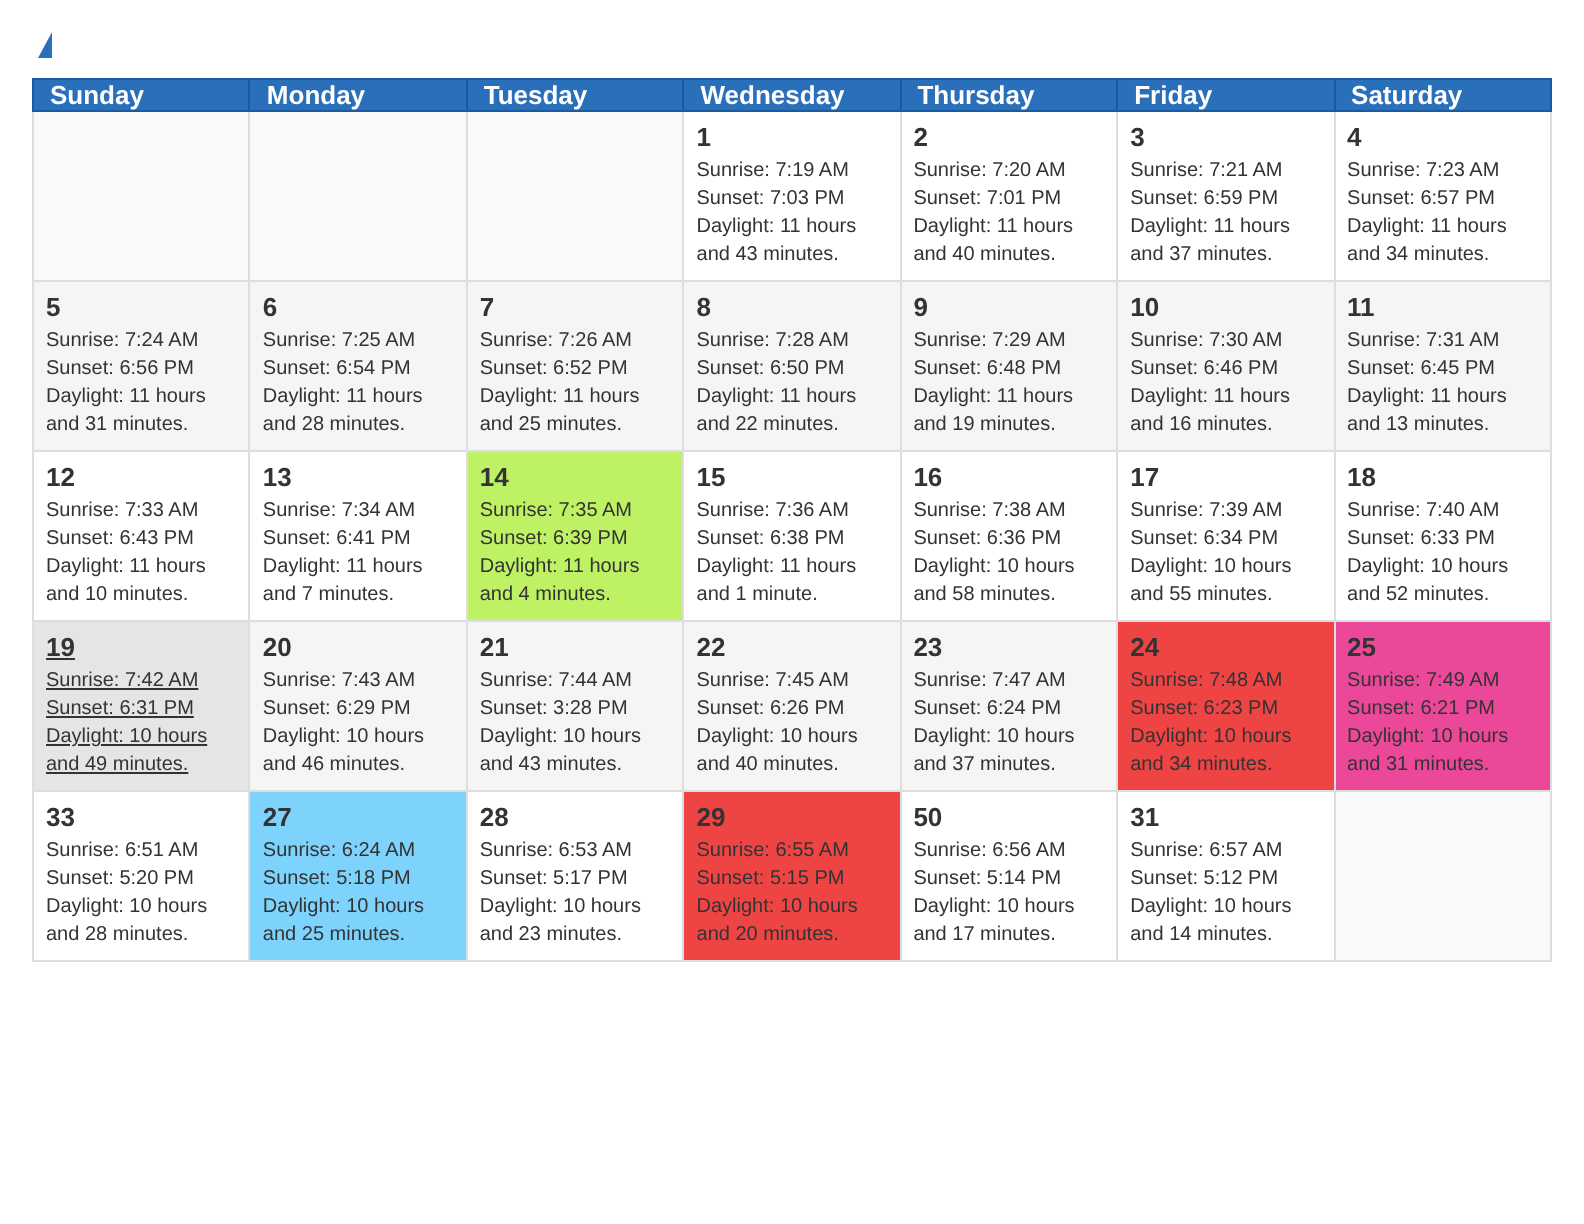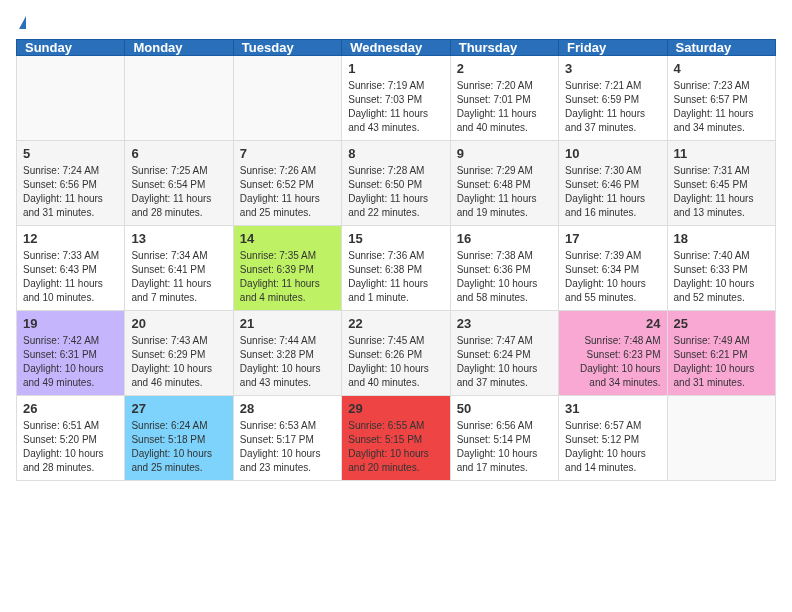--- a/index.html
+++ b/index.html
@@ -221,21 +221,21 @@
 Daylight: 10 hours and 55 minutes.</div>
         </td>
         <td style="background: rgb(255, 255, 255);">
           <span class="day-num">18</span>
           <div class="day-info">Sunrise: 7:40 AM
 Sunset: 6:33 PM
 Daylight: 10 hours and 52 minutes.</div>
         </td>
       </tr>
       <tr>
-        <td style="background: #c4b5fd;">
+        <td style="background: #e5e5e5; text-decoration: underline;">
           <span class="day-num">19</span>
           <div class="day-info">Sunrise: 7:42 AM
 Sunset: 6:31 PM
 Daylight: 10 hours and 49 minutes.</div>
         </td>
         <td style="background: rgb(245, 245, 245);">
           <span class="day-num">20</span>
           <div class="day-info">Sunrise: 7:43 AM
 Sunset: 6:29 PM
 Daylight: 10 hours and 46 minutes.</div>
@@ -251,36 +251,36 @@
           <div class="day-info">Sunrise: 7:45 AM
 Sunset: 6:26 PM
 Daylight: 10 hours and 40 minutes.</div>
         </td>
         <td style="background: rgb(245, 245, 245); margin-left: 18px;">
           <span class="day-num">23</span>
           <div class="day-info">Sunrise: 7:47 AM
 Sunset: 6:24 PM
 Daylight: 10 hours and 37 minutes.</div>
         </td>
-        <td style="background: #f9a8d4; text-align: right;">
+        <td style="background: #ef4444;">
           <span class="day-num">24</span>
           <div class="day-info">Sunrise: 7:48 AM
 Sunset: 6:23 PM
 Daylight: 10 hours and 34 minutes.</div>
         </td>
-        <td style="background: #f9a8d4;">
+        <td style="background: #ec4899;">
           <span class="day-num">25</span>
           <div class="day-info">Sunrise: 7:49 AM
 Sunset: 6:21 PM
 Daylight: 10 hours and 31 minutes.</div>
         </td>
       </tr>
       <tr>
         <td style="background: rgb(255, 255, 255);">
-          <span class="day-num">26</span>
+          <span class="day-num">33</span>
           <div class="day-info">Sunrise: 6:51 AM
 Sunset: 5:20 PM
 Daylight: 10 hours and 28 minutes.</div>
         </td>
         <td style="background: #7dd3fc;">
           <span class="day-num">27</span>
           <div class="day-info">Sunrise: 6:24 AM
 Sunset: 5:18 PM
 Daylight: 10 hours and 25 minutes.</div>
         </td>

